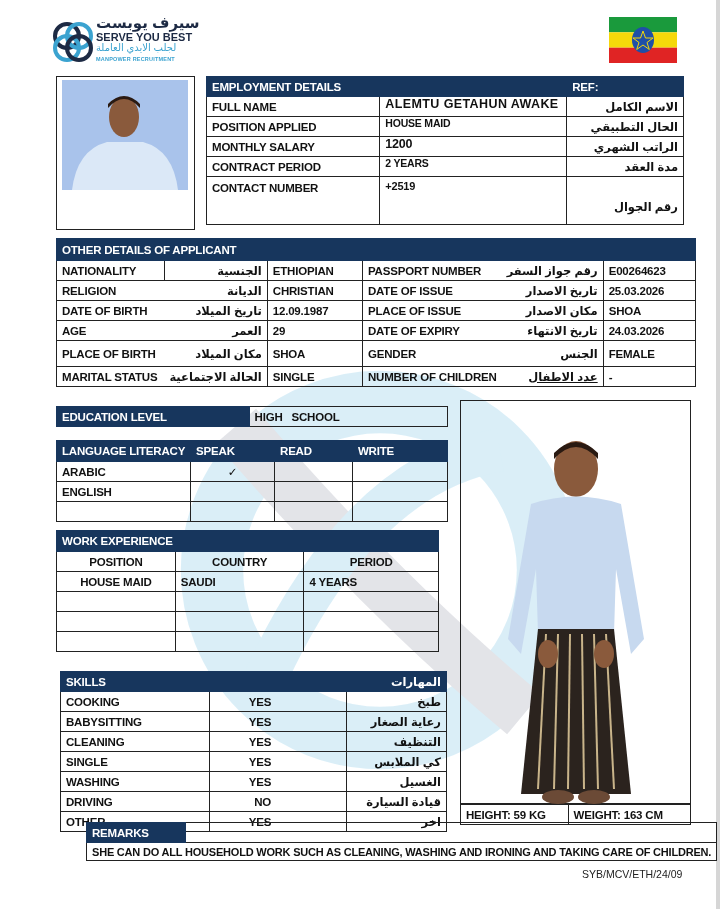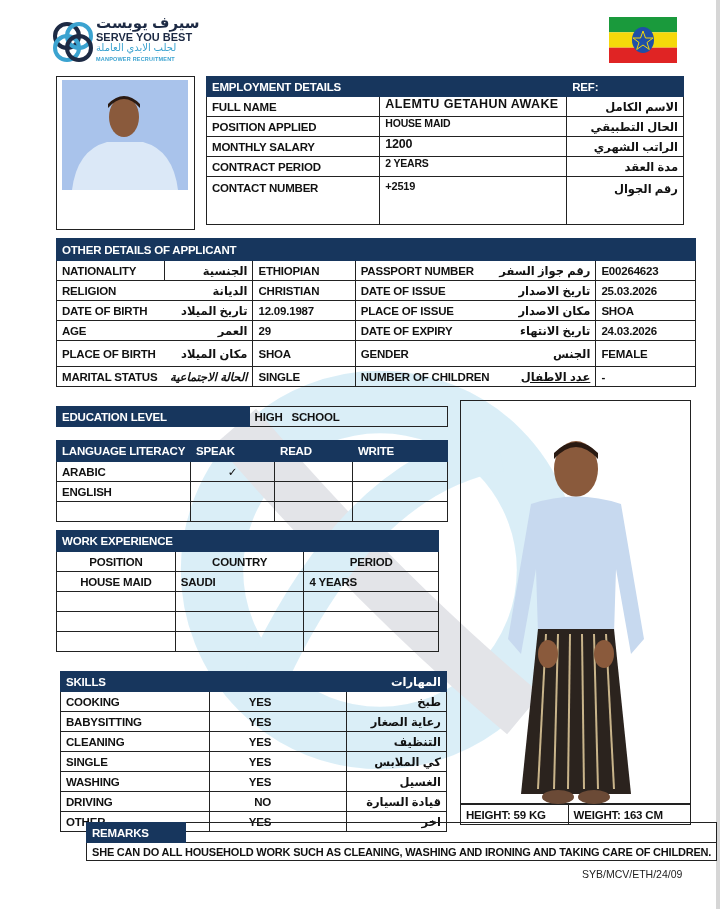--- a/index.html
+++ b/index.html
@@ -89,21 +89,21 @@
       <td class="ar">الراتب الشهري</td>
     </tr>
     <tr>
       <td>CONTRACT PERIOD</td>
       <td style="font-size:10.5px;vertical-align:top;">2 YEARS</td>
       <td class="ar">مدة العقد</td>
     </tr>
     <tr>
       <td style="height:48px;vertical-align:top;padding-top:5px;">CONTACT NUMBER</td>
       <td style="height:48px;vertical-align:top;padding-top:3px;font-size:11px;">+2519</td>
-      <td class="ar" style="height:48px;vertical-align:top;padding-top:5px;">رقم الجوال</td>
+      <td class="ar" style="height:48px;vertical-align:top;padding-top:23px;">رقم الجوال</td>
     </tr>
   </tbody>
     </table>
 
   <table style="left:56px;top:238px;width:640px;">
     <colgroup>
       <col style="width:110px">
         <col style="width:88px">
         <col style="width:120px">
       <col style="width:104px">
@@ -150,21 +150,21 @@
     <tr>
       <td style="border-right:none;height:26px;">PLACE OF BIRTH</td>
       <td class="ar" style="border-left:none;">مكان الميلاد</td>
       <td>SHOA</td>
       <td style="border-right:none;">GENDER</td>
       <td class="ar" style="border-left:none;">الجنس</td>
       <td>FEMALE</td>
     </tr>
     <tr>
       <td style="border-right:none;">MARITAL STATUS</td>
-      <td class="ar" style="border-left:none;font-style:italic;">الحالة الاجتماعية</td>
+      <td class="ar" style="border-left:none;">الحالة الاجتماعية</td>
       <td>SINGLE</td>
       <td style="border-right:none;">NUMBER OF CHILDREN</td>
       <td class="ar" style="border-left:none;text-decoration:underline;">عدد الاطفال</td>
       <td>-</td>
     </tr>
   </tbody>
     </table>
 
   <table style="left:56px;top:406px;width:392px;">
     <colgroup>

